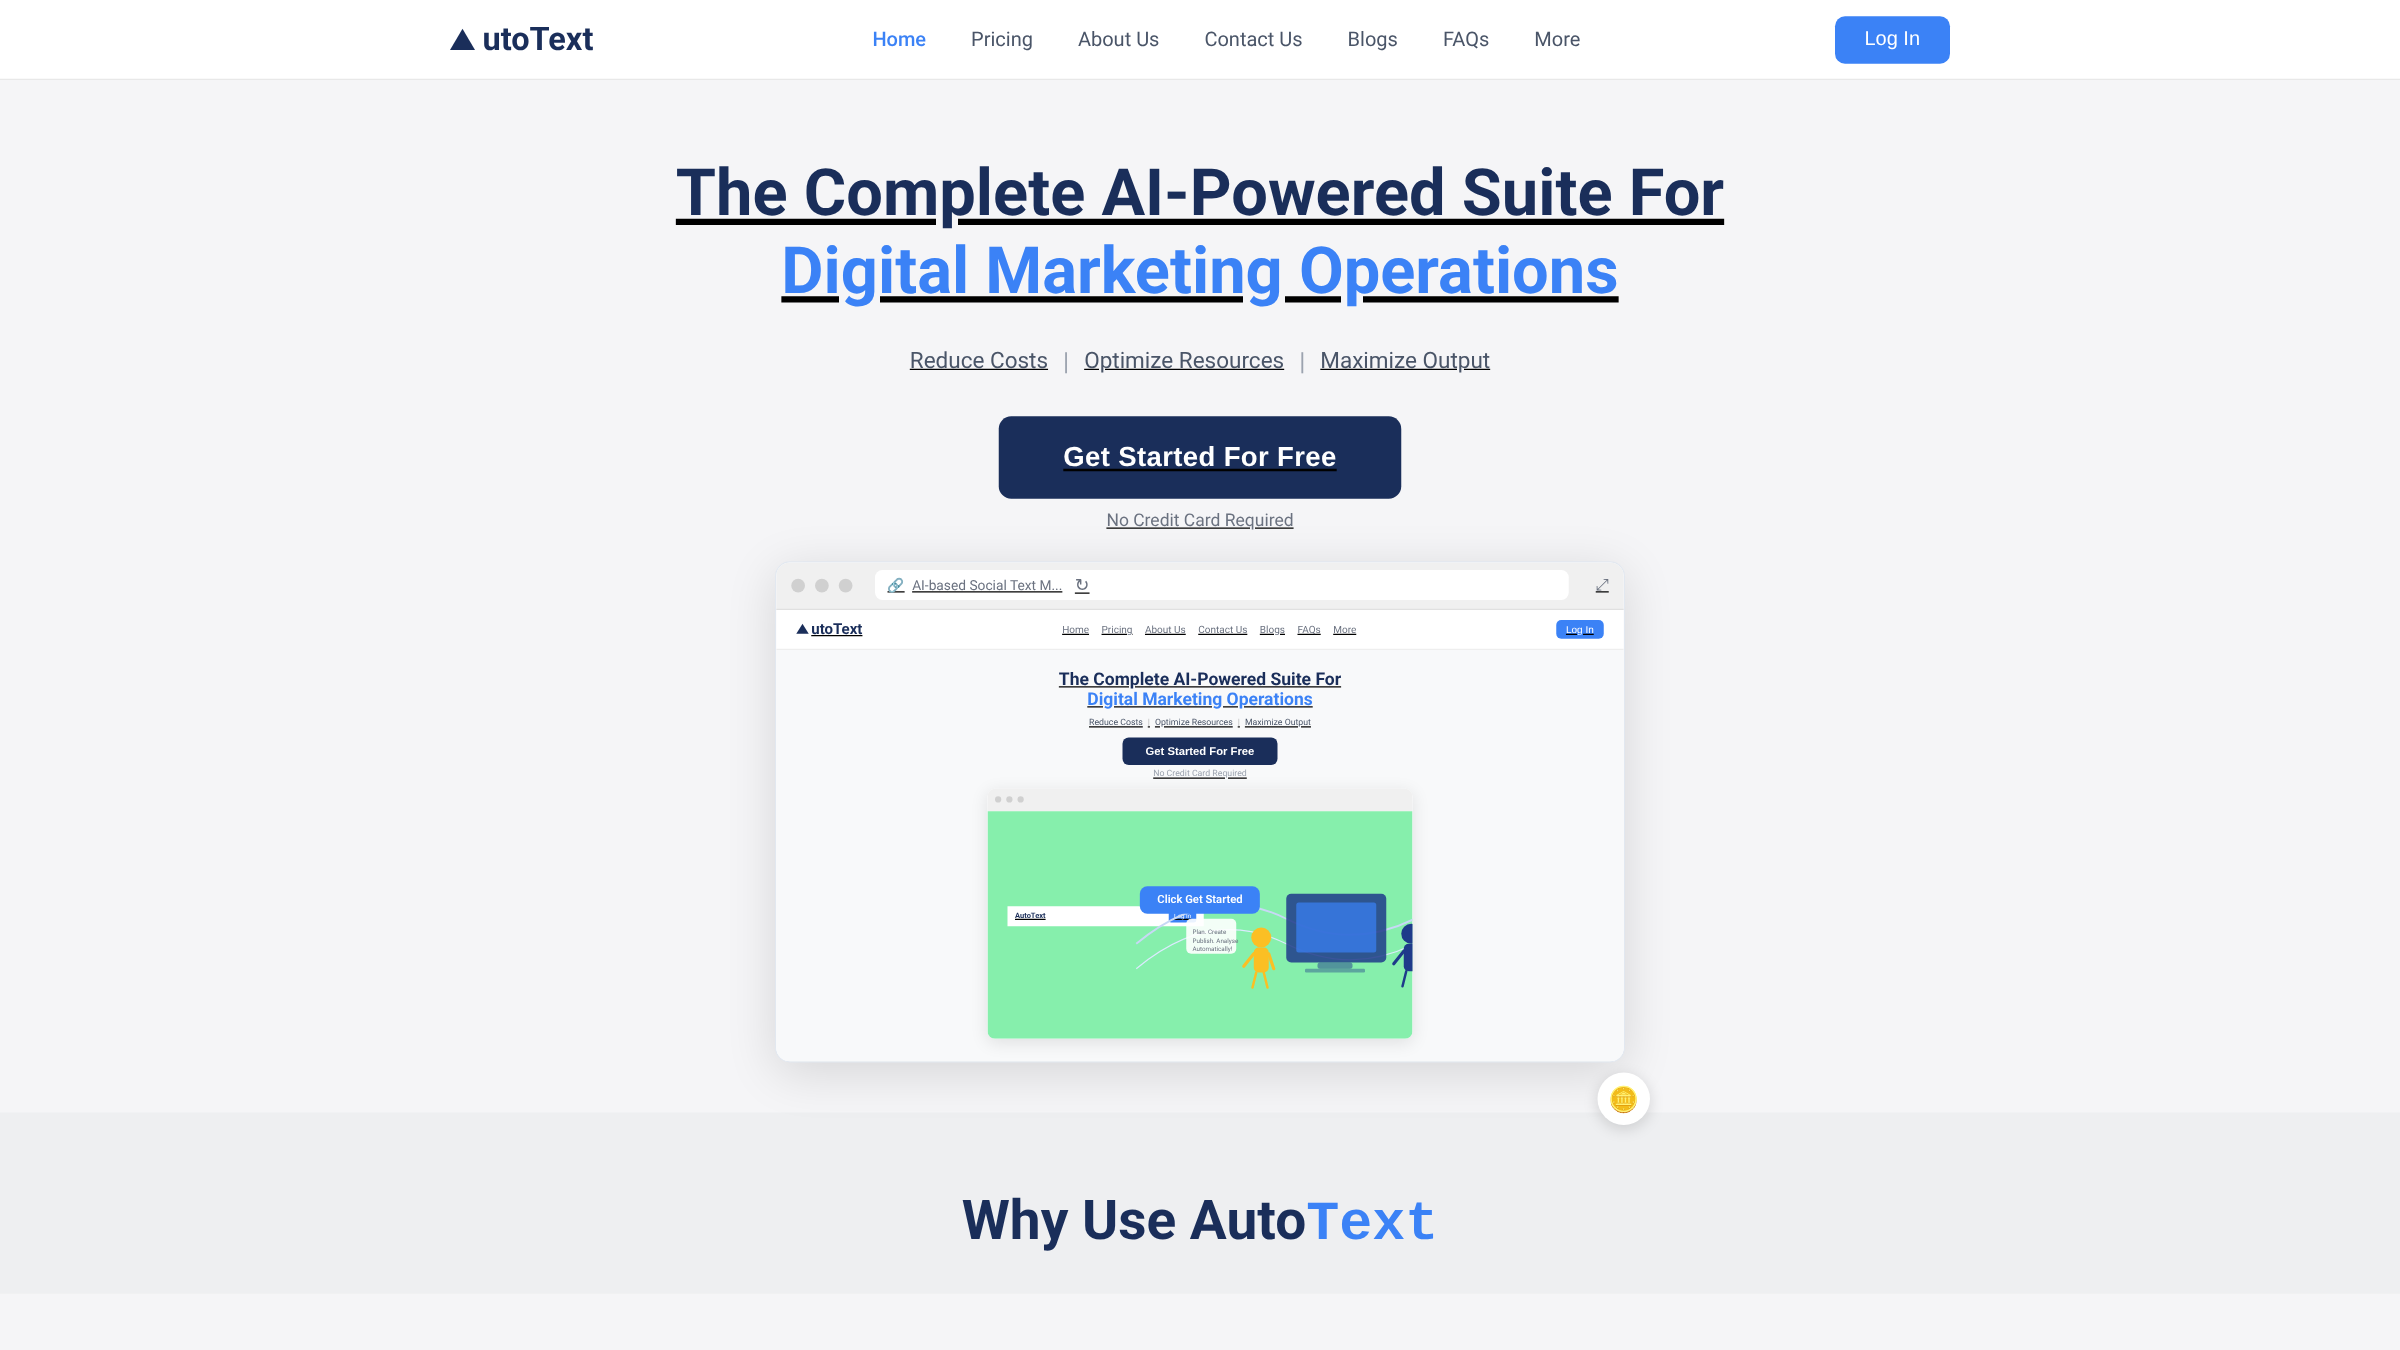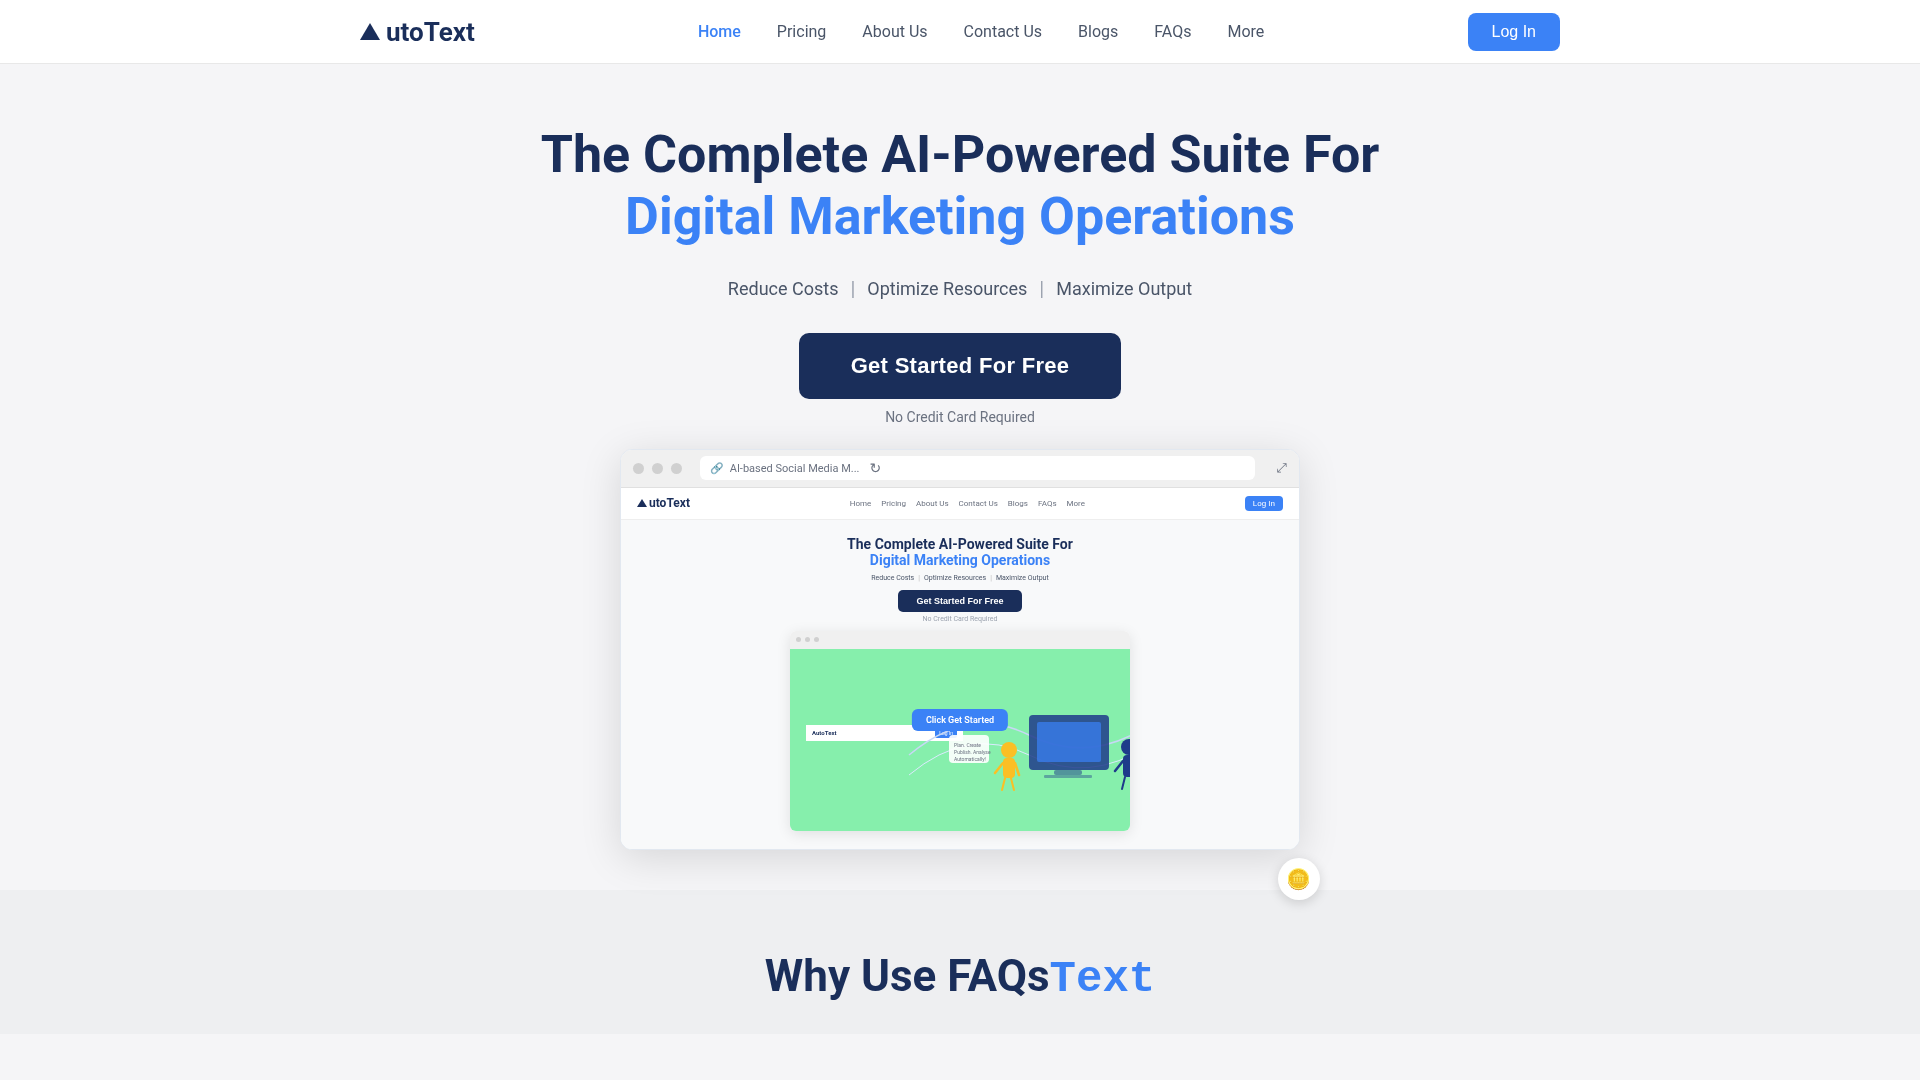--- a/index.html
+++ b/index.html
@@ -78,20 +78,21 @@
       margin-left: 20px;
     }
 
     
     .hero {
       background: #f5f5f7;
       display: flex;
       flex-direction: column;
       align-items: center;
       padding: 60px 40px 40px;
+      text-decoration: underline;
     }
     .hero-title {
       font-size: 52px;
       font-weight: 700;
       color: #1a2e5a;
       text-align: center;
       line-height: 1.2;
     }
     .hero-title-blue {
       color: #3b82f6;
@@ -421,21 +422,21 @@
   <p class="hero-cta-note">No Credit Card Required</p>
 
   <div class="browser-mockup">
 
     <div class="browser-toolbar">
       <div class="browser-dot"></div>
       <div class="browser-dot"></div>
       <div class="browser-dot"></div>
       <div class="browser-addressbar">
         <span class="browser-link-icon">🔗</span>
-        <span>AI-based Social Media M...</span>
+        <span>AI-based Social Text M...</span>
         <span class="browser-refresh">↻</span>
       </div>
       <span class="browser-expand">⤢</span>
     </div>
 
     <div class="browser-content">
 
       <div class="inner-nav">
         <div class="inner-logo">
           <span class="inner-logo-tri"></span>
@@ -521,15 +522,15 @@
 
   <div style="position:relative; width:680px;">
     <div class="chat-widget" style="position:absolute; right:-20px; bottom:-50px;">
       <span>🪙</span>
     </div>
   </div>
 </section>
 
 <section class="bottom-section">
   <h2 class="bottom-title">
-    <span>Why Use FAQs</span><span class="bottom-title-blue">Text</span>
+    <span>Why Use Auto</span><span class="bottom-title-blue">Text</span>
   </h2>
 </section>
 
 </body></html>

